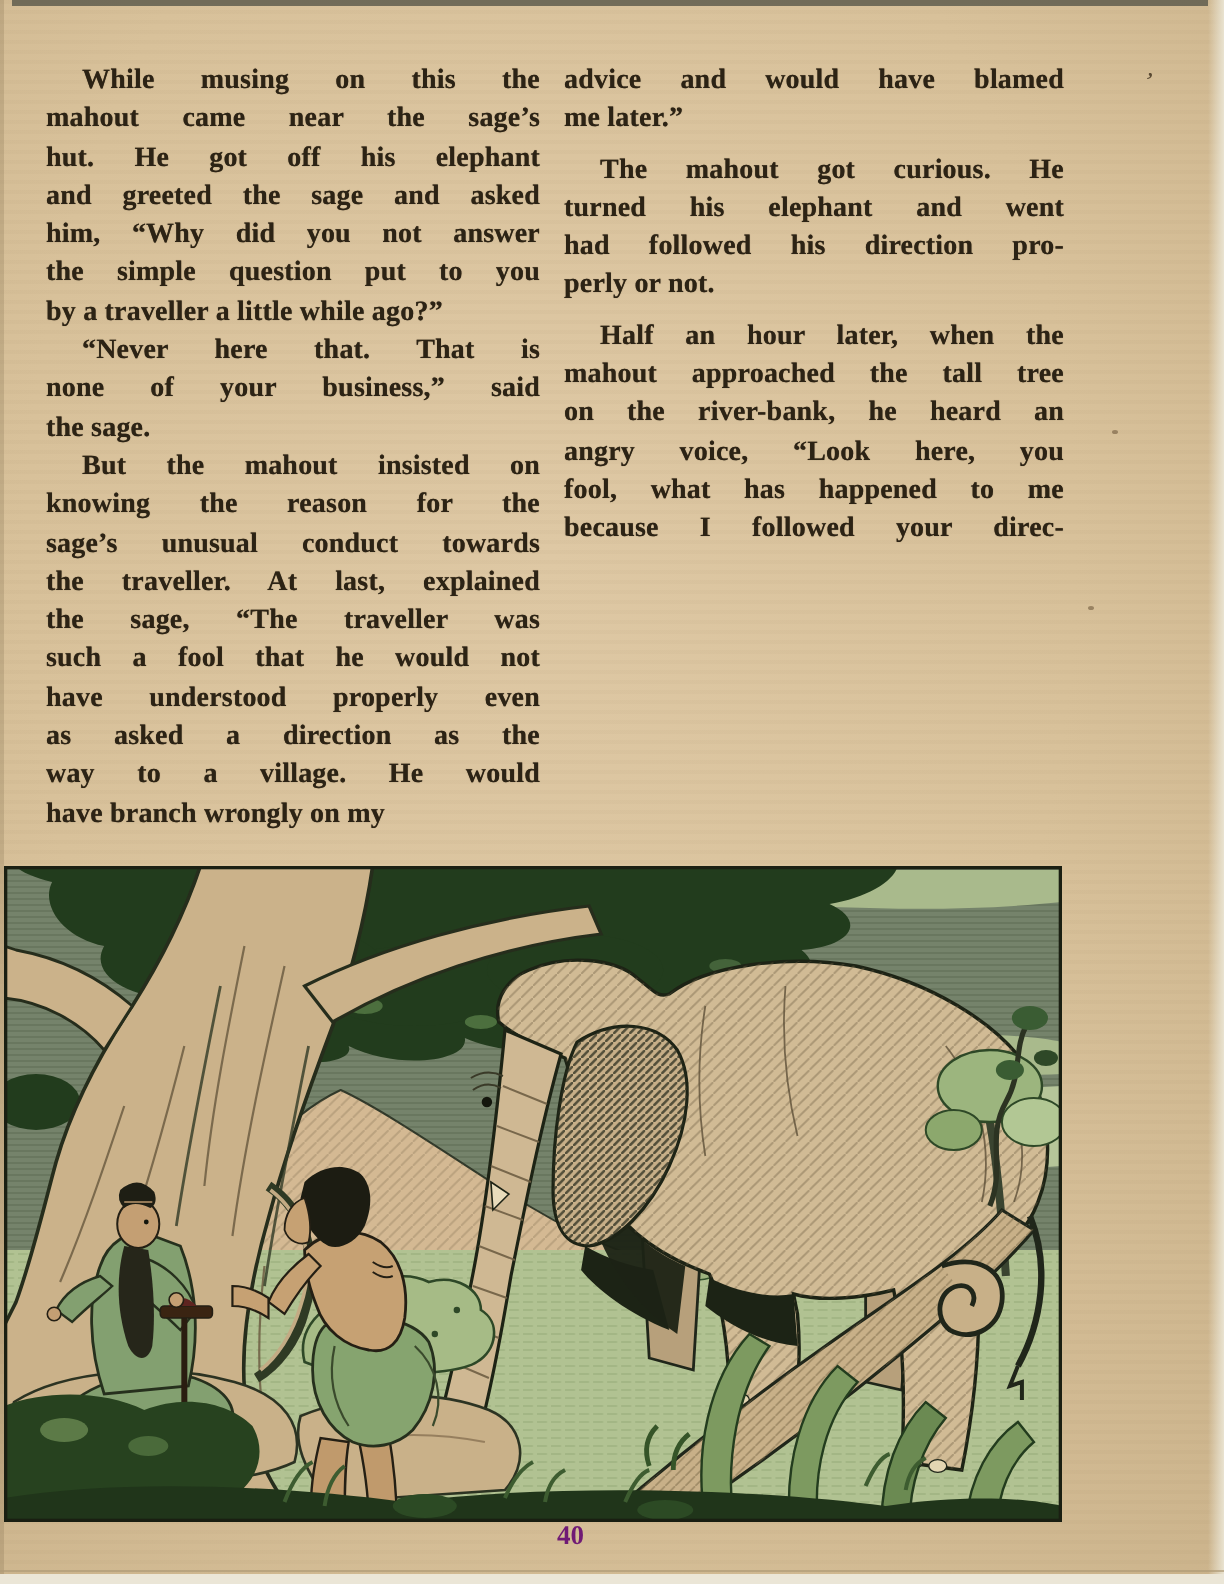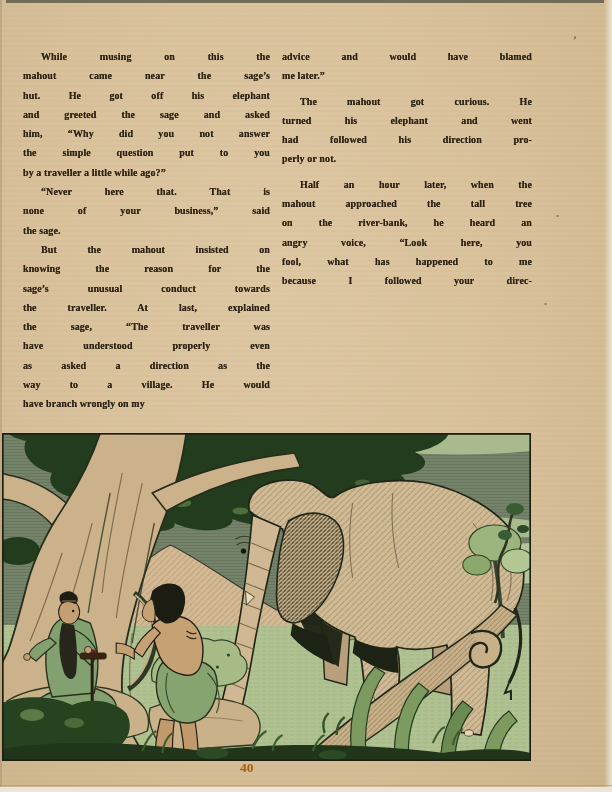--- a/index.html
+++ b/index.html
@@ -4,34 +4,34 @@
 <style>
   html,body{margin:0;padding:0;}
   body{
     width:612px;height:792px;position:relative;overflow:hidden;
     background:
       repeating-linear-gradient(0deg, rgba(110,85,50,.03) 0 2px, rgba(0,0,0,0) 2px 5px),
       radial-gradient(ellipse at 45% 35%, #dec8a4 0%, #d8c19a 55%, #ccb48c 100%);
     font-family:"Liberation Serif","DejaVu Serif",serif;
   }
   .col{
-    position:absolute;top:47px;
-    color:#2c2315;font-size:10px;line-height:19.3px;font-weight:600;
+    position:absolute;top:31px;
+    color:#2c2315;font-size:14px;line-height:19.3px;font-weight:600;
     letter-spacing:.1px;text-shadow:0 0 .35px rgba(45,32,14,.75);
   }
   .col-left{left:23px;width:247px;}
   .col-right{left:282px;width:250px;}
   .line{text-align:justify;text-align-last:justify;text-justify:inter-word;}
   .line.last{text-align-last:left;}
   .line.indent{padding-left:18px;}
   .col-right .para + .para{margin-top:6px;}
   .illus{position:absolute;left:2px;top:433px;width:529px;height:328px;}
   .pagenum{
-    position:absolute;left:240px;top:760px;width:52px;text-align:left;
-    font-size:13.5px;font-weight:600;color:#a16207;
+    position:absolute;left:240px;top:760px;width:52px;text-align:right;
+    font-size:13.5px;font-weight:600;color:#701a75;
   }
   .edge-top{position:absolute;left:6px;top:0;width:598px;height:3px;background:#59584a;opacity:.8;}
   .edge-right{position:absolute;right:0;top:0;width:8px;height:100%;
     background:linear-gradient(to right, rgba(236,231,216,0), #e9e3d1);}
   .edge-bottom{position:absolute;left:0;bottom:0;width:100%;height:5px;background:#ebe6d7;}
   .edge-bottom-line{position:absolute;left:0;top:785px;width:100%;height:1px;background:#af9b78;opacity:.7;}
   .edge-left{position:absolute;left:0;top:0;width:2px;height:100%;background:rgba(120,100,70,.22);}
   .speck{position:absolute;color:#5a4a33;font-size:13px;line-height:10px;}
   .dot{position:absolute;width:3px;height:2px;border-radius:50%;background:#8a7354;opacity:.8;}
 </style>
@@ -61,20 +61,21 @@
       <div class="line indent">“Never here that. That is</div>
       <div class="line">none of your business,” said</div>
       <div class="line last">the sage.</div>
     </div>
     <div class="para">
       <div class="line indent">But the mahout insisted on</div>
       <div class="line">knowing the reason for the</div>
       <div class="line">sage’s unusual conduct towards</div>
       <div class="line">the traveller. At last, explained</div>
       <div class="line">the sage, “The traveller was</div>
+      <div class="line">such a fool that he would not</div>
       <div class="line">have understood properly even</div>
       <div class="line">as asked a direction as the</div>
       <div class="line">way to a village. He would</div>
       <div class="line last">have branch wrongly on my</div>
     </div>
   </div>
 <div class="col col-right">
     <div class="para">
       <div class="line">advice and would have blamed</div>
       <div class="line last">me later.”</div>

